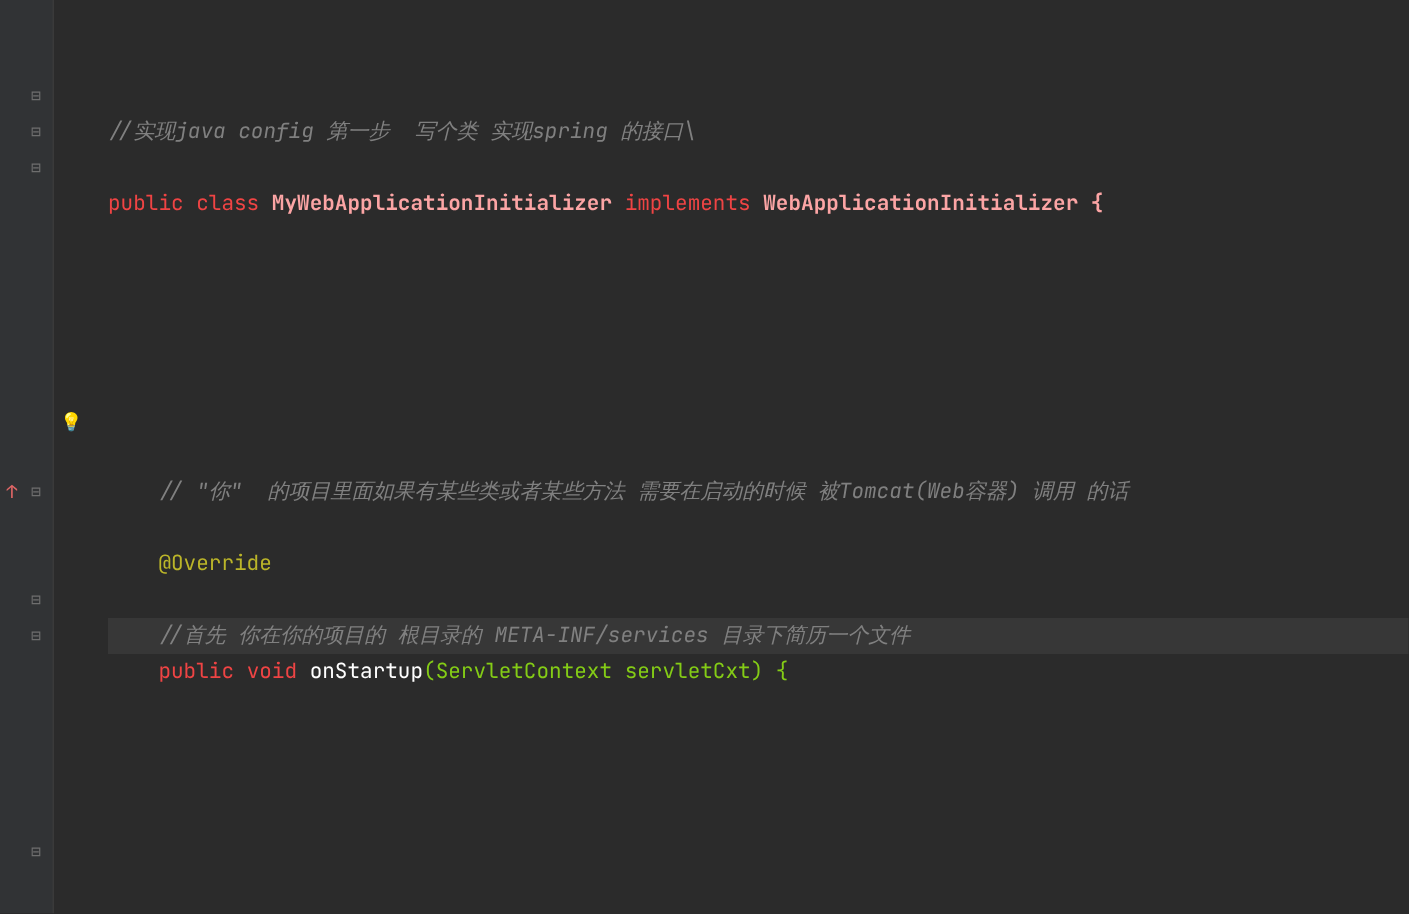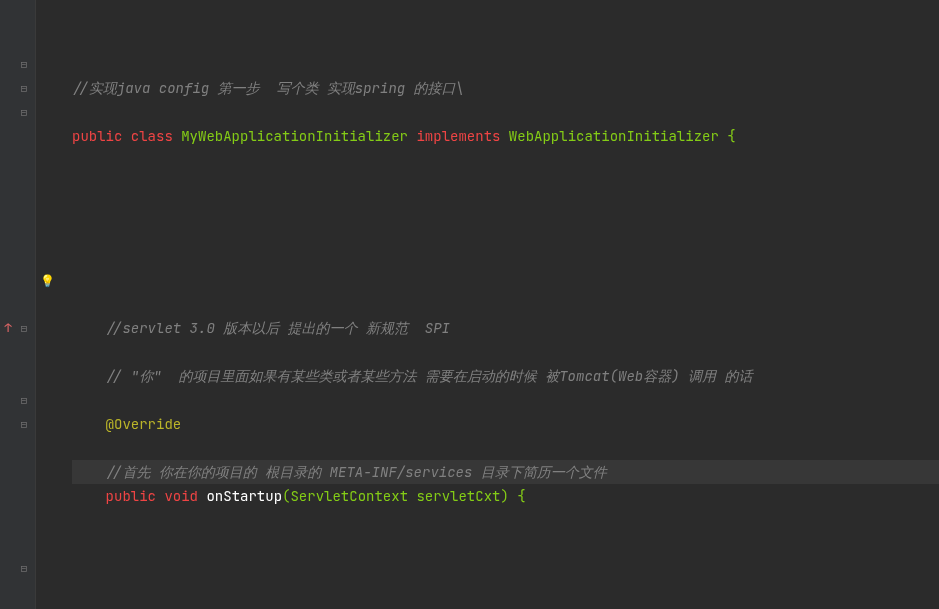--- a/index.html
+++ b/index.html
@@ -56,21 +56,21 @@
     }
     .line { height: 24px; margin-left: 36px; }
     .highlighted-line {
       background: rgba(70, 70, 70, 0.45);
       width: 100%;
       display: inline-block;
     }
     
     .comment { color: #808080; font-style: italic; }
     .keyword { color: #ef4444; text-align: center; }
-    .classname { color: #84cc16; }
+    .classname { color: #fca5a5; font-weight: bold; }
     .method-decl { color: #ffffff; }
     .annotation { color: #bbb529; }
     .default { color: #84cc16; }
   </style>
 </head>
 <body>
 
 <div class="gutter">
   <span class="gutter-icon fold-icon" style="top:58px">⊟</span>
   <span class="gutter-icon fold-icon" style="top:82px">⊟</span>
@@ -82,21 +82,20 @@
   <span class="gutter-icon fold-icon" style="top:418px">⊟</span>
   <span class="gutter-icon fold-icon" style="top:562px">⊟</span>
 </div>
 
 <div class="code-area">
 <div class="line"><span class="comment">//实现java config 第一步  写个类 实现spring 的接口\</span></div>
 <div class="line"><span class="keyword">public</span> <span class="keyword">class</span> <span class="classname">MyWebApplicationInitializer</span> <span class="keyword">implements</span> <span class="classname">WebApplicationInitializer {</span></div>
 <div class="line"></div>
 <div class="line"></div>
 <div class="line"></div>
-<div class="line">    <span class="comment">//servlet 3.0 版本以后 提出的一个 新规范  SPI</span></div>
 <div class="line">    <span class="comment">// "你"  的项目里面如果有某些类或者某些方法 需要在启动的时候 被Tomcat(Web容器) 调用 的话</span></div>
 <div class="line">    <span class="annotation">@Override</span></div>
 <div class="line highlighted-line">    <span class="comment">//首先 你在你的项目的 根目录的 META-INF/services 目录下简历一个文件</span></div>
 <div class="line">    <span class="keyword">public</span> <span class="keyword">void</span> <span class="method-decl">onStartup</span><span class="default">(ServletContext servletCxt) {</span></div>
 
 
 
 
 
 

